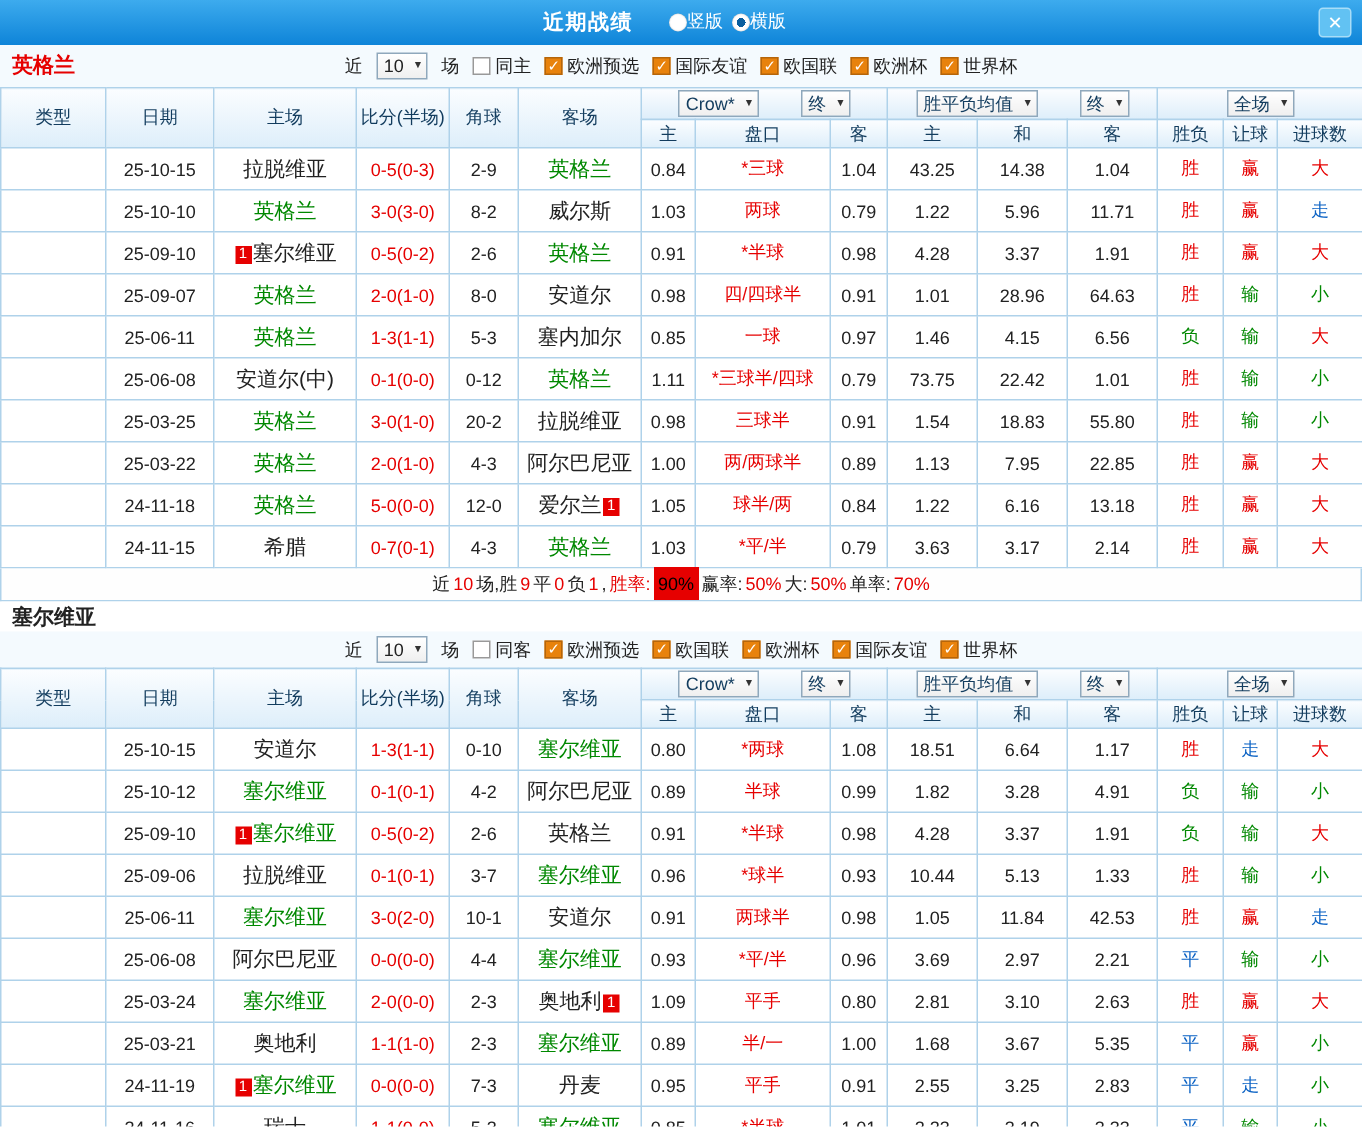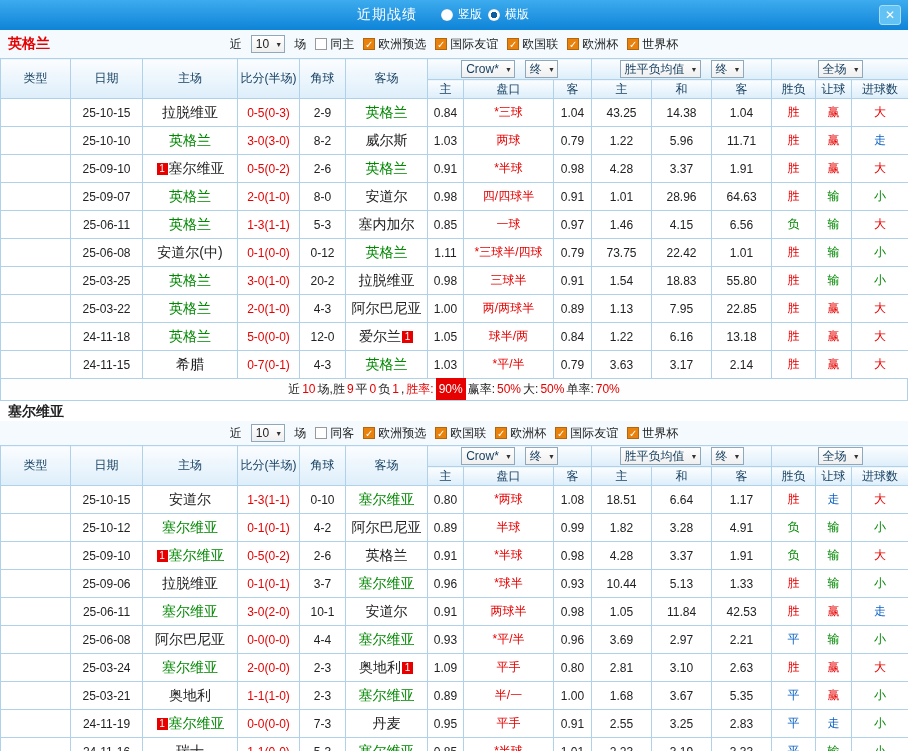--- a/index.html
+++ b/index.html
@@ -1,59 +1,59 @@
 <!DOCTYPE html>
 <html style="--title-bar-top: #3DABEE; --title-bar-bottom: #0E84D8; --win-red: #E60000; --lose-green: #008800; --push-blue: #0B62C4; --focal-team-green: #008800; --comp-qualifier-purple: #8B0E63; --comp-friendly-blue: #5766B4; --comp-nations-orange: #FD9A01; --grid-border: #AFD2EA; --header-bg: #DDEEFA;"><head>
 <meta charset="utf-8">
 <style>
 *{margin:0;padding:0;box-sizing:border-box}
 html,body{width:908px;height:751px;overflow:hidden}
 body{font-family:"Liberation Sans","DejaVu Sans",sans-serif;background:#fff;font-size:12px;color:#222}
 .titlebar{height:30px;background:linear-gradient(var(--title-bar-top,#3DABEE),var(--title-bar-bottom,#0E84D8));display:flex;align-items:center;position:relative;padding:0 7px}
 .tb-center{flex:1;display:flex;justify-content:center;align-items:center;gap:18px}
-.tb-title{color:#fff;font-weight:normal;font-size:14px;letter-spacing:1px}
+.tb-title{color:#fff;font-weight:bold;font-size:14px;letter-spacing:1px}
 .radiowrap{display:inline-flex;align-items:center;cursor:pointer;margin-left:6px}
 .radio{width:12px;height:12px;border-radius:50%;background:#fff;display:inline-block;box-shadow:inset 0 0 1px rgba(0,0,0,.35)}
 .radio.sel{background:radial-gradient(circle,#0A5E9E 0 3px,#fff 3px)}
-.radiolabel{color:#fff;margin-left:5px}
+.radiolabel{color:#fff;margin-left:0}
 .close{width:22px;height:20px;background:#62C2F3;border:1px solid #A8DDF8;border-radius:3px;color:#fff;font-size:12px;line-height:18px;text-align:center;cursor:pointer}
 .sec1head{height:28px;position:relative;display:flex;align-items:center;background:#F4FAFE}
 .team{font-size:14px;font-weight:bold}
 .sec1head .team{position:absolute;left:8px}
 .filters{display:flex;justify-content:center;align-items:center;gap:9px;width:100%}
 .team-row{height:20px;line-height:20px;padding-left:8px;background:#fff}
 .filters-row{height:24px;background:#F4FAFE}
 .flabel{color:#222}
 .dd{display:inline-flex;align-items:center;background:linear-gradient(#fff,#EFEFEF);border:1px solid #8FA8BC;height:18px;padding:0 15px 0 4px;position:relative;cursor:pointer;white-space:nowrap}
 .dd::after{content:"▼";position:absolute;right:2px;top:50%;transform:translateY(-50%);font-size:7px;color:#333}
 .cbwrap{display:inline-flex;align-items:center;gap:3px;cursor:pointer}
 .cb{width:12px;height:12px;border:1px solid #999;background:#fff;font-size:10px;line-height:11px;text-align:center;color:#fff;display:inline-block}
 .cb.checked{background:#E8820C;border-color:#B5650A}
 .cb.checked::after{content:"✓"}
 table.grid{width:908px;border-collapse:collapse;table-layout:fixed}
 .grid th,.grid td{border:1px solid var(--grid-border,#AFD2EA);text-align:center;font-weight:normal;overflow:hidden;white-space:nowrap}
 .grid thead th{background:linear-gradient(#FBFDFF,var(--header-bg,#DDEEFA));height:19px;color:#123C5E}
 .grid thead th.grp{padding:1px}
-.grp .dd{margin:0 5px;vertical-align:middle}
+.grp .dd{margin:0 14px;vertical-align:middle}
 .grid tbody td{height:28px;background:#fff}
 td.t-q{background:var(--comp-qualifier-purple,#8B0E63);color:#fff}
 td.t-f{background:var(--comp-friendly-blue,#5766B4);color:#fff}
 td.t-n{background:var(--comp-nations-orange,#FD9A01);color:#fff}
 td.team{color:#222;cursor:pointer}
 td.focal{color:var(--focal-team-green,#008800)}
 td.score,td.hline{color:var(--win-red,#E60000)}
 td.r{color:var(--win-red,#E60000)}
 td.g{color:var(--lose-green,#008800)}
 td.b{color:var(--push-blue,#0B62C4)}
 .badge1{display:inline-block;background:var(--win-red,#E60000);color:#fff;font-size:10px;min-width:11px;height:12px;line-height:12px;padding:0 1px;margin:0 1px;vertical-align:1px}
 .summary{height:22px;line-height:21px;text-align:center;border:1px solid var(--grid-border,#AFD2EA);border-top:none;background:#FEFEFE}
 .summary span{margin:0 1px}
 .s-k{color:#222}
 .s-r{color:var(--win-red,#E60000)}
-.s-badge{background:var(--win-red,#E60000);color:#ffffff;padding:4px 3px}
+.s-badge{background:var(--win-red,#E60000);color:#000000;padding:4px 3px}
 </style>
 </head>
 <body>
 
 <div class="app">
   <header class="titlebar">
     <div class="tb-center">
       <span class="tb-title">近期战绩</span>
       <span class="radios"><span class="radiowrap">
             <span class="radio"></span>

